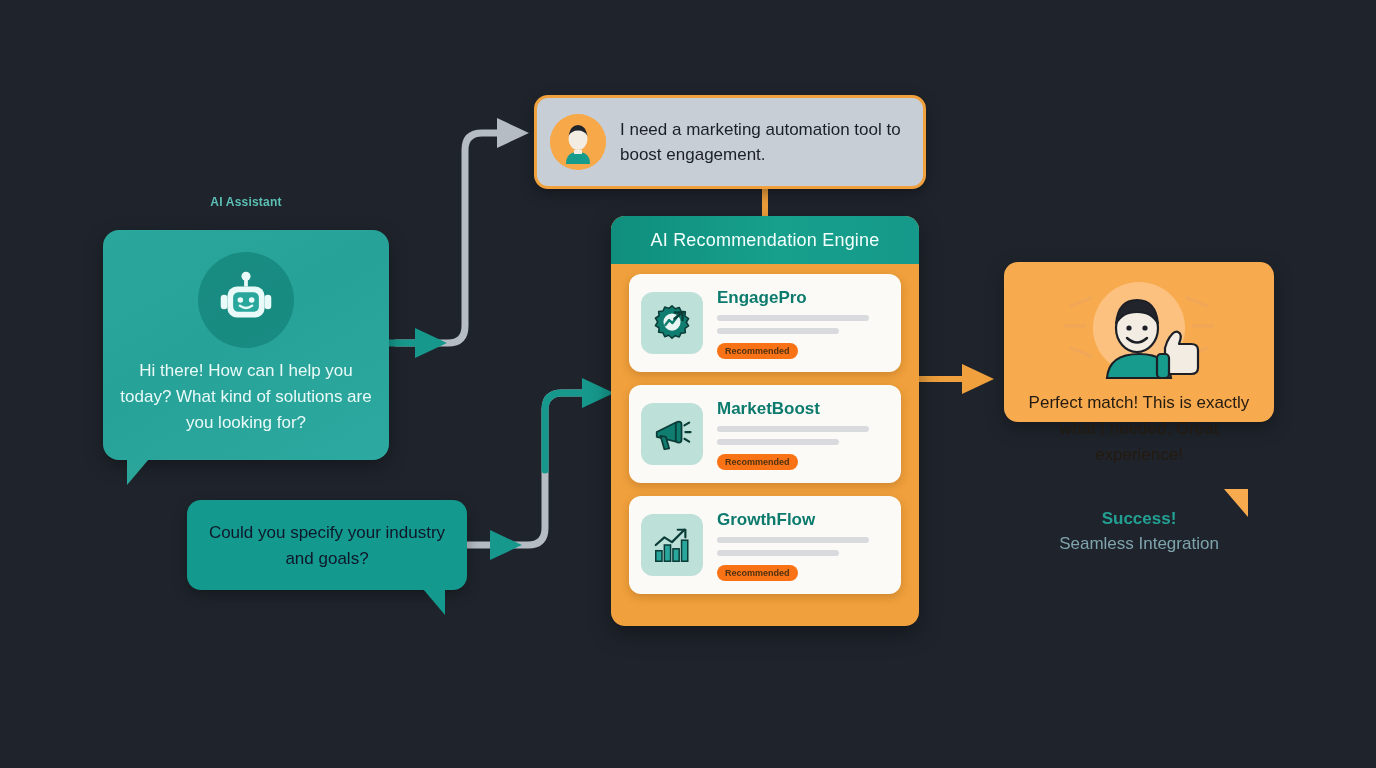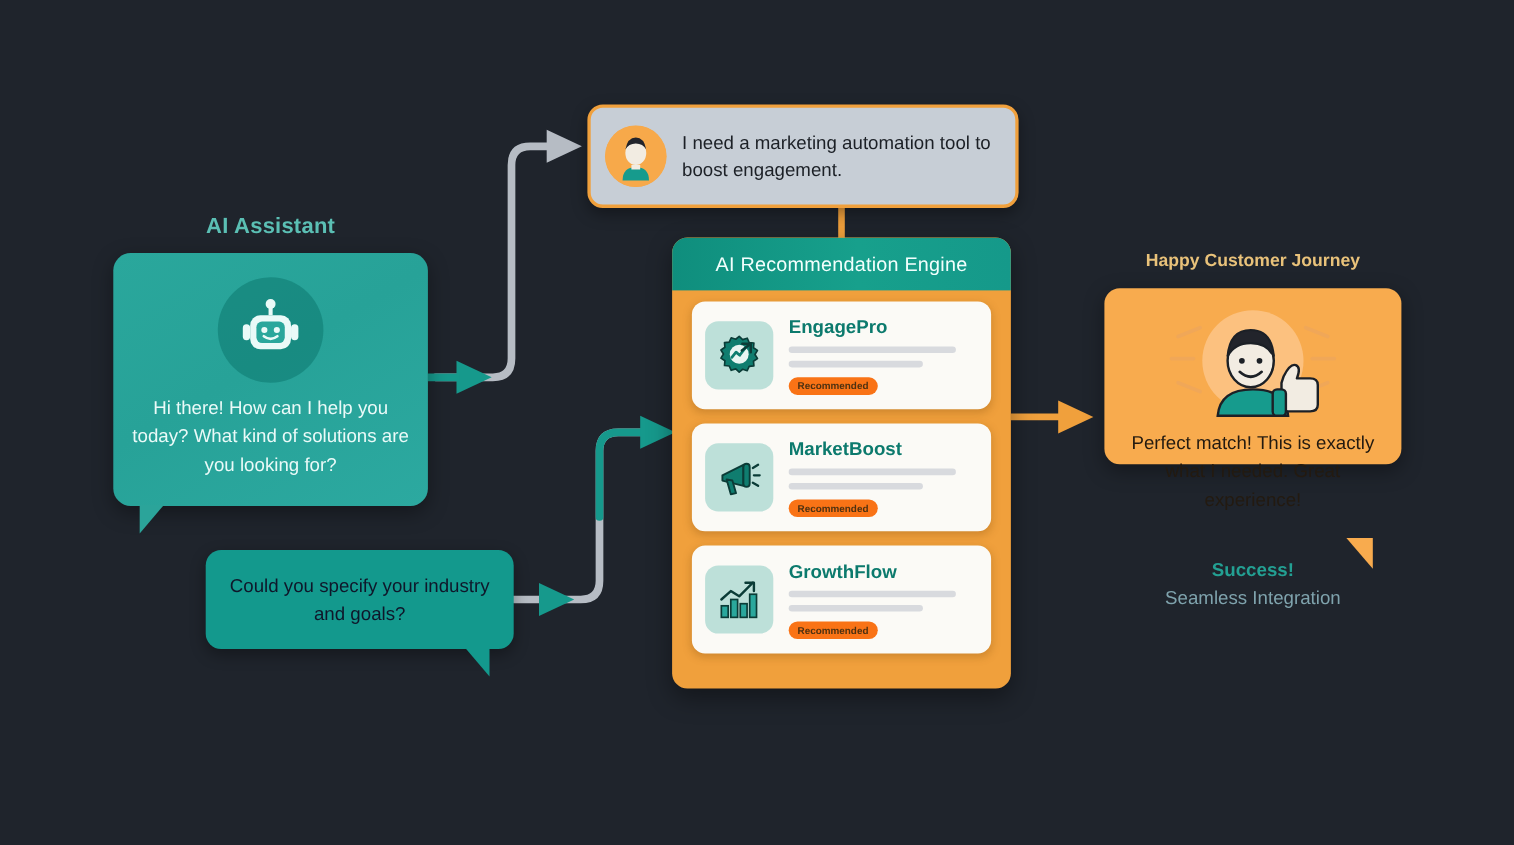--- a/index.html
+++ b/index.html
@@ -11,21 +11,21 @@
     position:relative;
   }
   #stage{position:absolute;inset:0;}
 
   
   #wires{position:absolute;left:0;top:0;width:1376px;height:768px;pointer-events:none;}
 
   
   .assistant-label{
     position:absolute;left:103px;top:195px;width:286px;
-    text-align:center;color:#5bbfb4;font-size:20px;font-weight:600;
+    text-align:center;color:#5bbfb4;font-size:12px;font-weight:600;
     letter-spacing:.2px;
   }
   .assistant-bubble{
     position:absolute;left:103px;top:230px;width:286px;height:230px;
     border-radius:16px;
     background:linear-gradient(150deg,#2aa79c 0%,#27a298 45%,#2ca9a0 100%);
     box-shadow:0 6px 18px rgba(0,0,0,.35);
   }
   .assistant-bubble:after{
     content:"";position:absolute;left:24px;top:229px;
@@ -256,21 +256,20 @@
           <div class="card-title">GrowthFlow</div>
           <div class="bar w1"></div>
           <div class="bar w2"></div>
           <span class="badge">Recommended</span>
         </div>
       </div>
 
     </div>
   </div>
 
-  <div class="happy-label">Happy Customer Journey</div>
 
   <div class="happy-bubble">
     <div class="happy-art">
       <svg width="180" height="110" viewBox="0 0 180 110">
         <circle cx="90" cy="52" r="46" fill="#fcc17f"></circle>
 
         <g stroke="#f0a758" stroke-width="3.4" stroke-linecap="round">
           <path d="M22 30 L42 22"></path>
           <path d="M16 50 L36 50"></path>
           <path d="M22 72 L42 80"></path>

